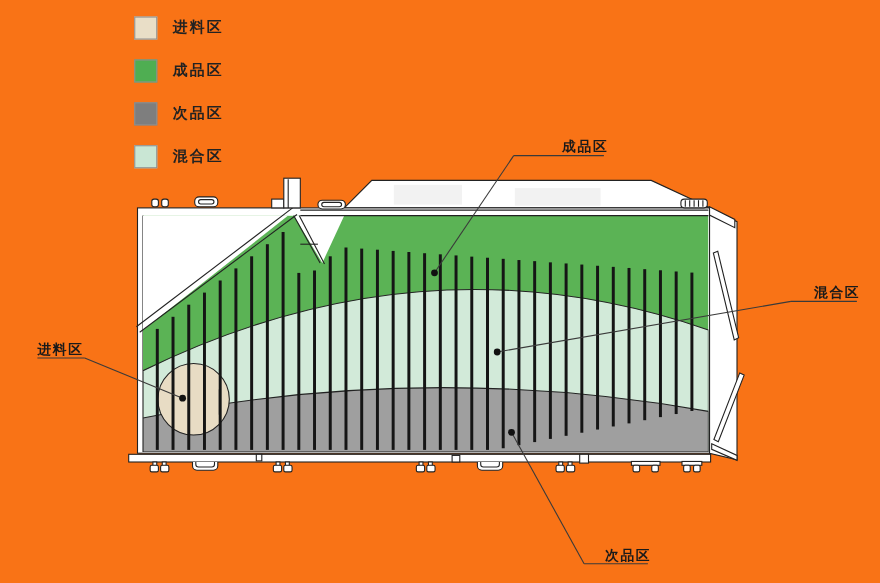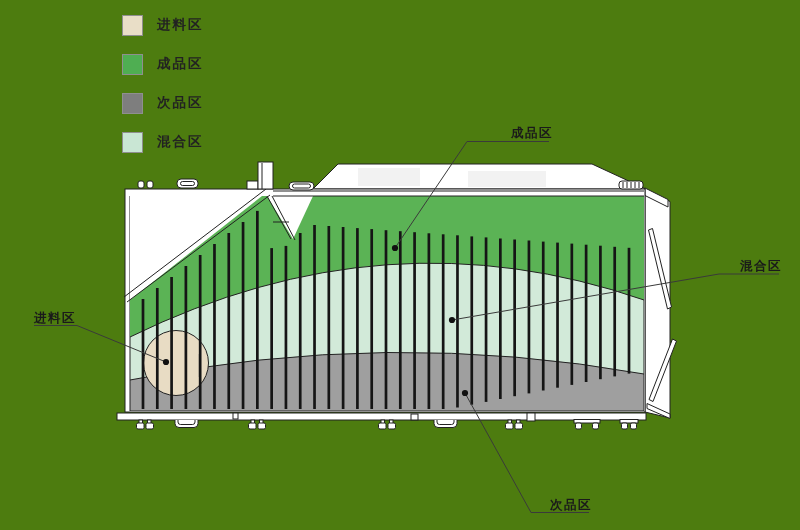--- a/index.html
+++ b/index.html
@@ -1,16 +1,16 @@
 <!DOCTYPE html>
 <html><head>
 <meta charset="utf-8">
 <style>
   html,body{margin:0;padding:0;background:#fff;}
-  .stage{position:relative;width:800px;height:530px;background:#4d7c0f;overflow:hidden;
+  .stage{position:relative;width:800px;height:530px;background:#f97316;overflow:hidden;
          font-family:"Liberation Sans",sans-serif;}
   .legend{position:absolute;left:122px;top:14px;}
   .legend-row{display:flex;align-items:center;margin-bottom:17px;height:22px;}
   .swatch{width:21px;height:21px;border:1px solid #8f8f8f;box-sizing:border-box;flex:0 0 auto;}
   .legend-label{margin-left:14px;font-size:13.5px;font-weight:700;color:#222;
                 letter-spacing:2px;white-space:nowrap;}
   svg{position:absolute;left:0;top:0;}
   .ln{stroke:#222;stroke-width:1;fill:none;}
   .part{stroke:#222;stroke-width:1;fill:#fff;}
   .ann{font-family:"Liberation Sans",sans-serif;font-size:12.5px;font-weight:700;

